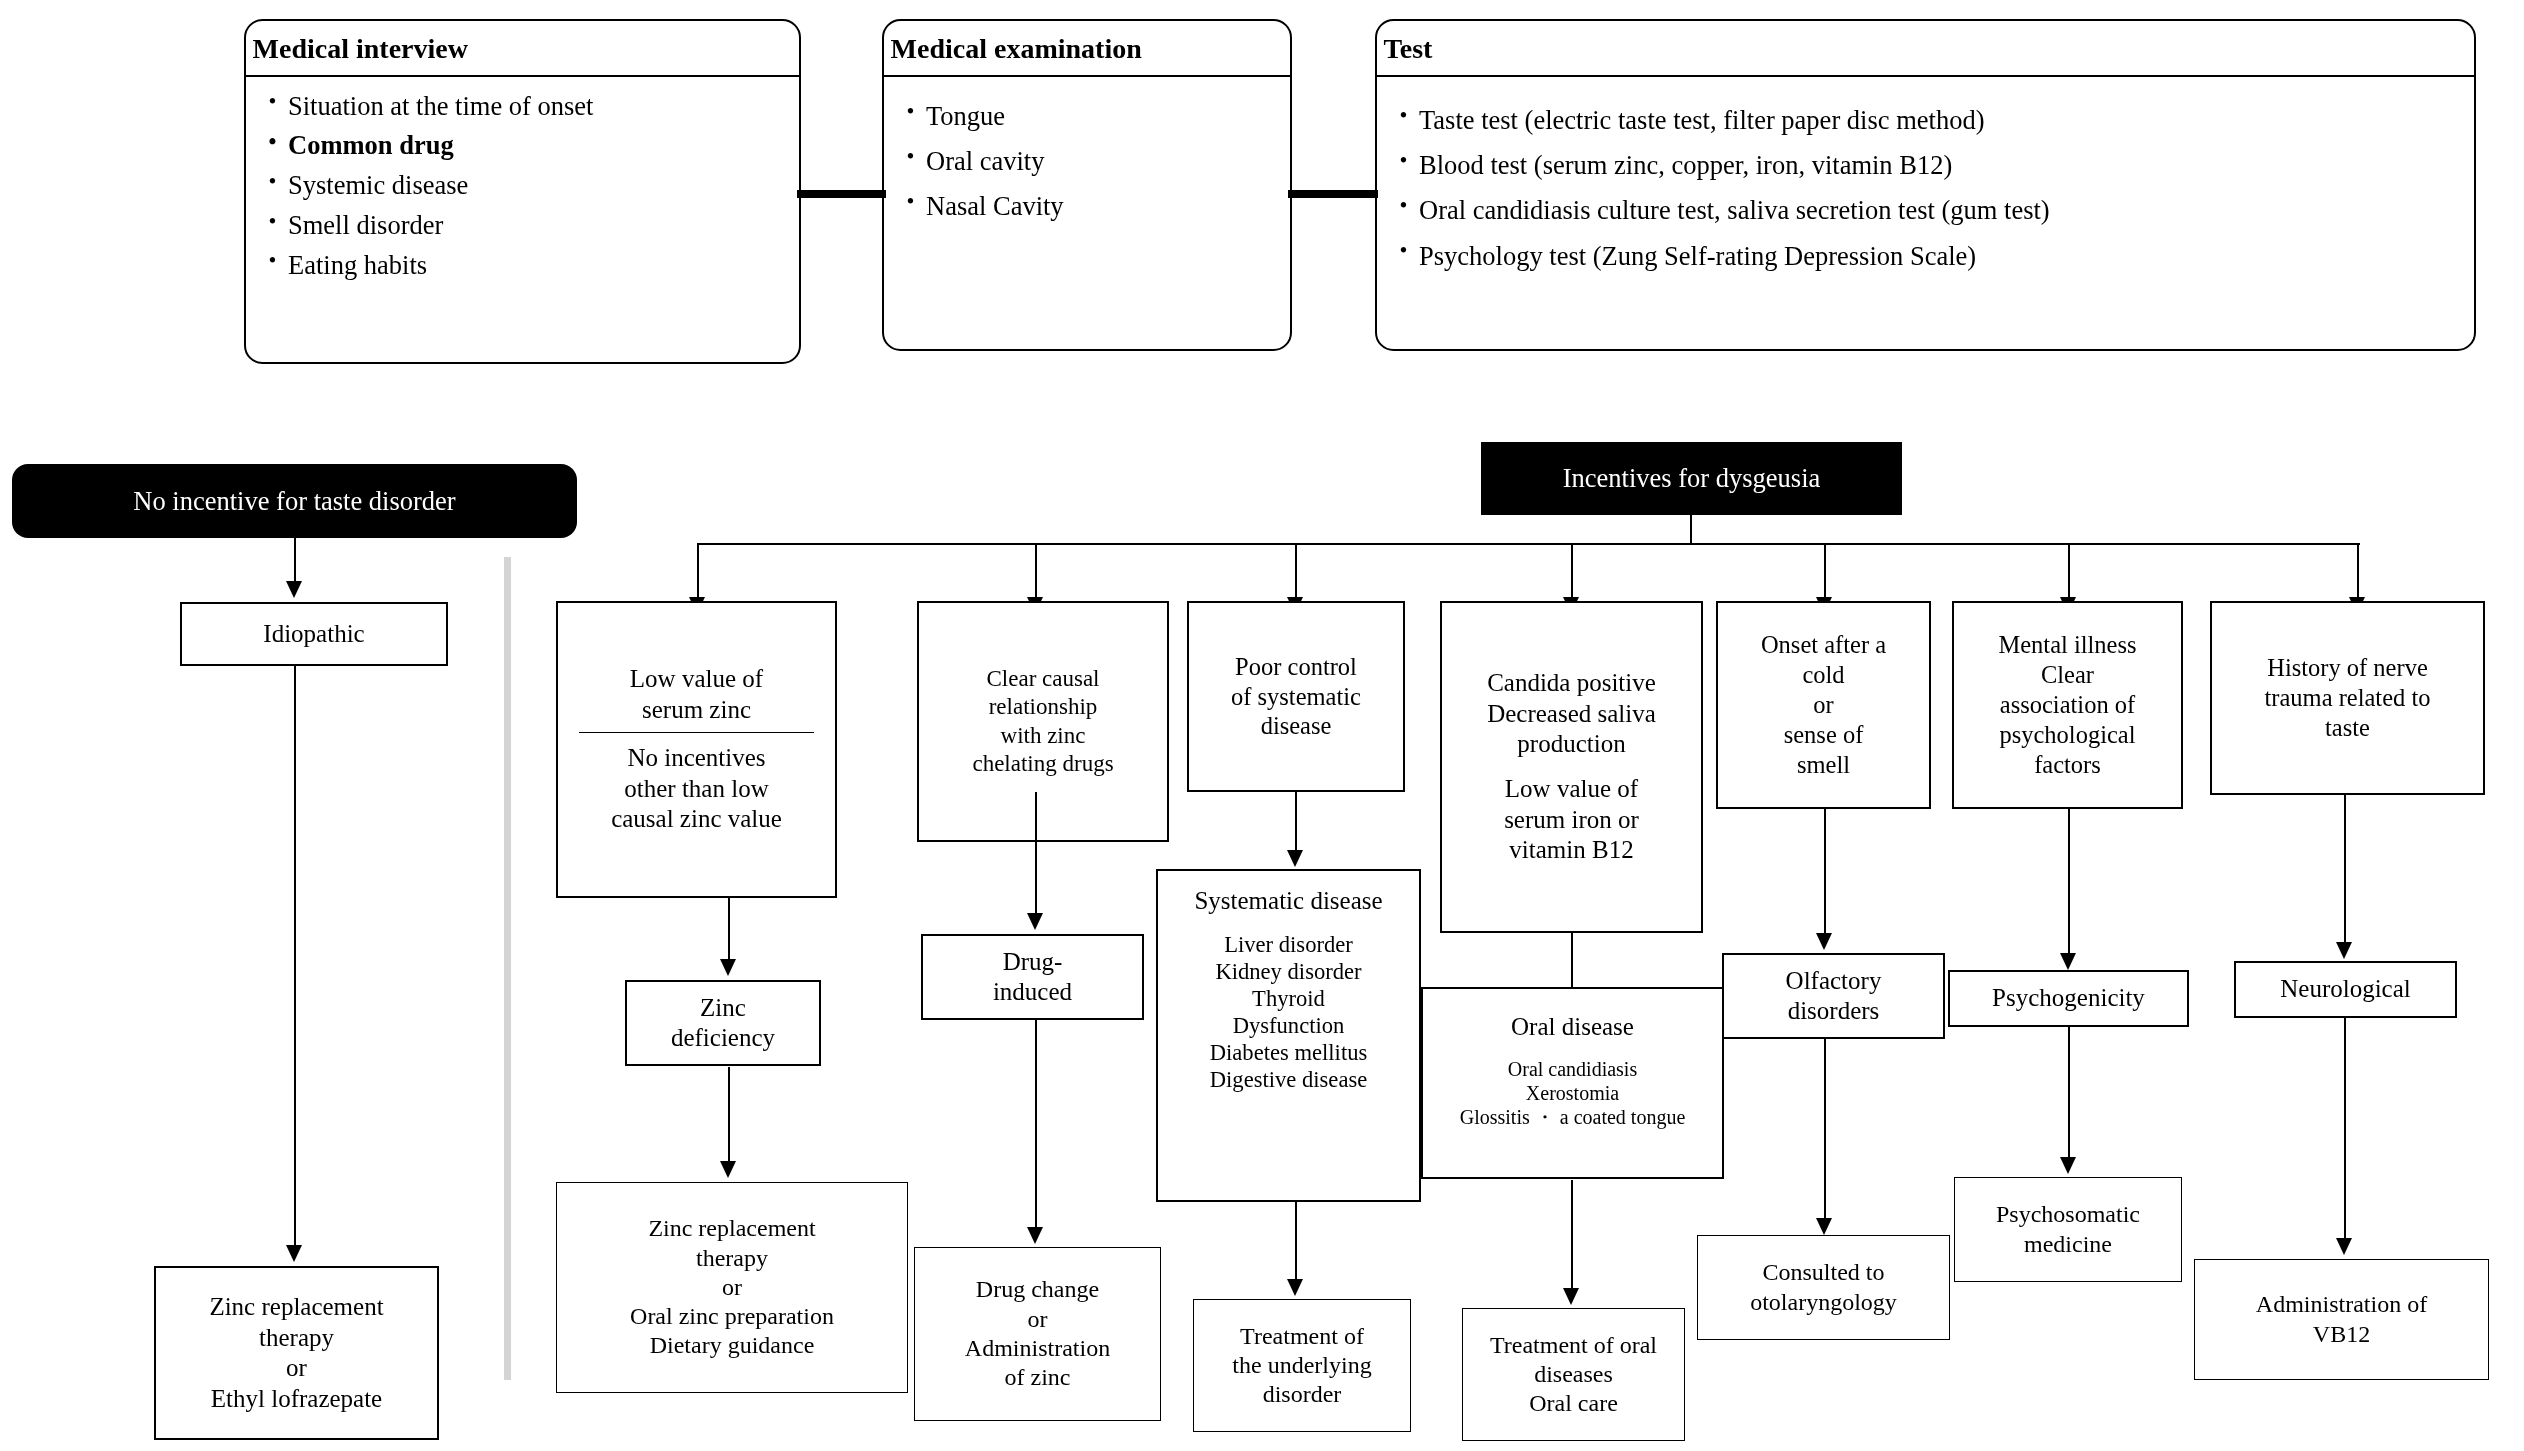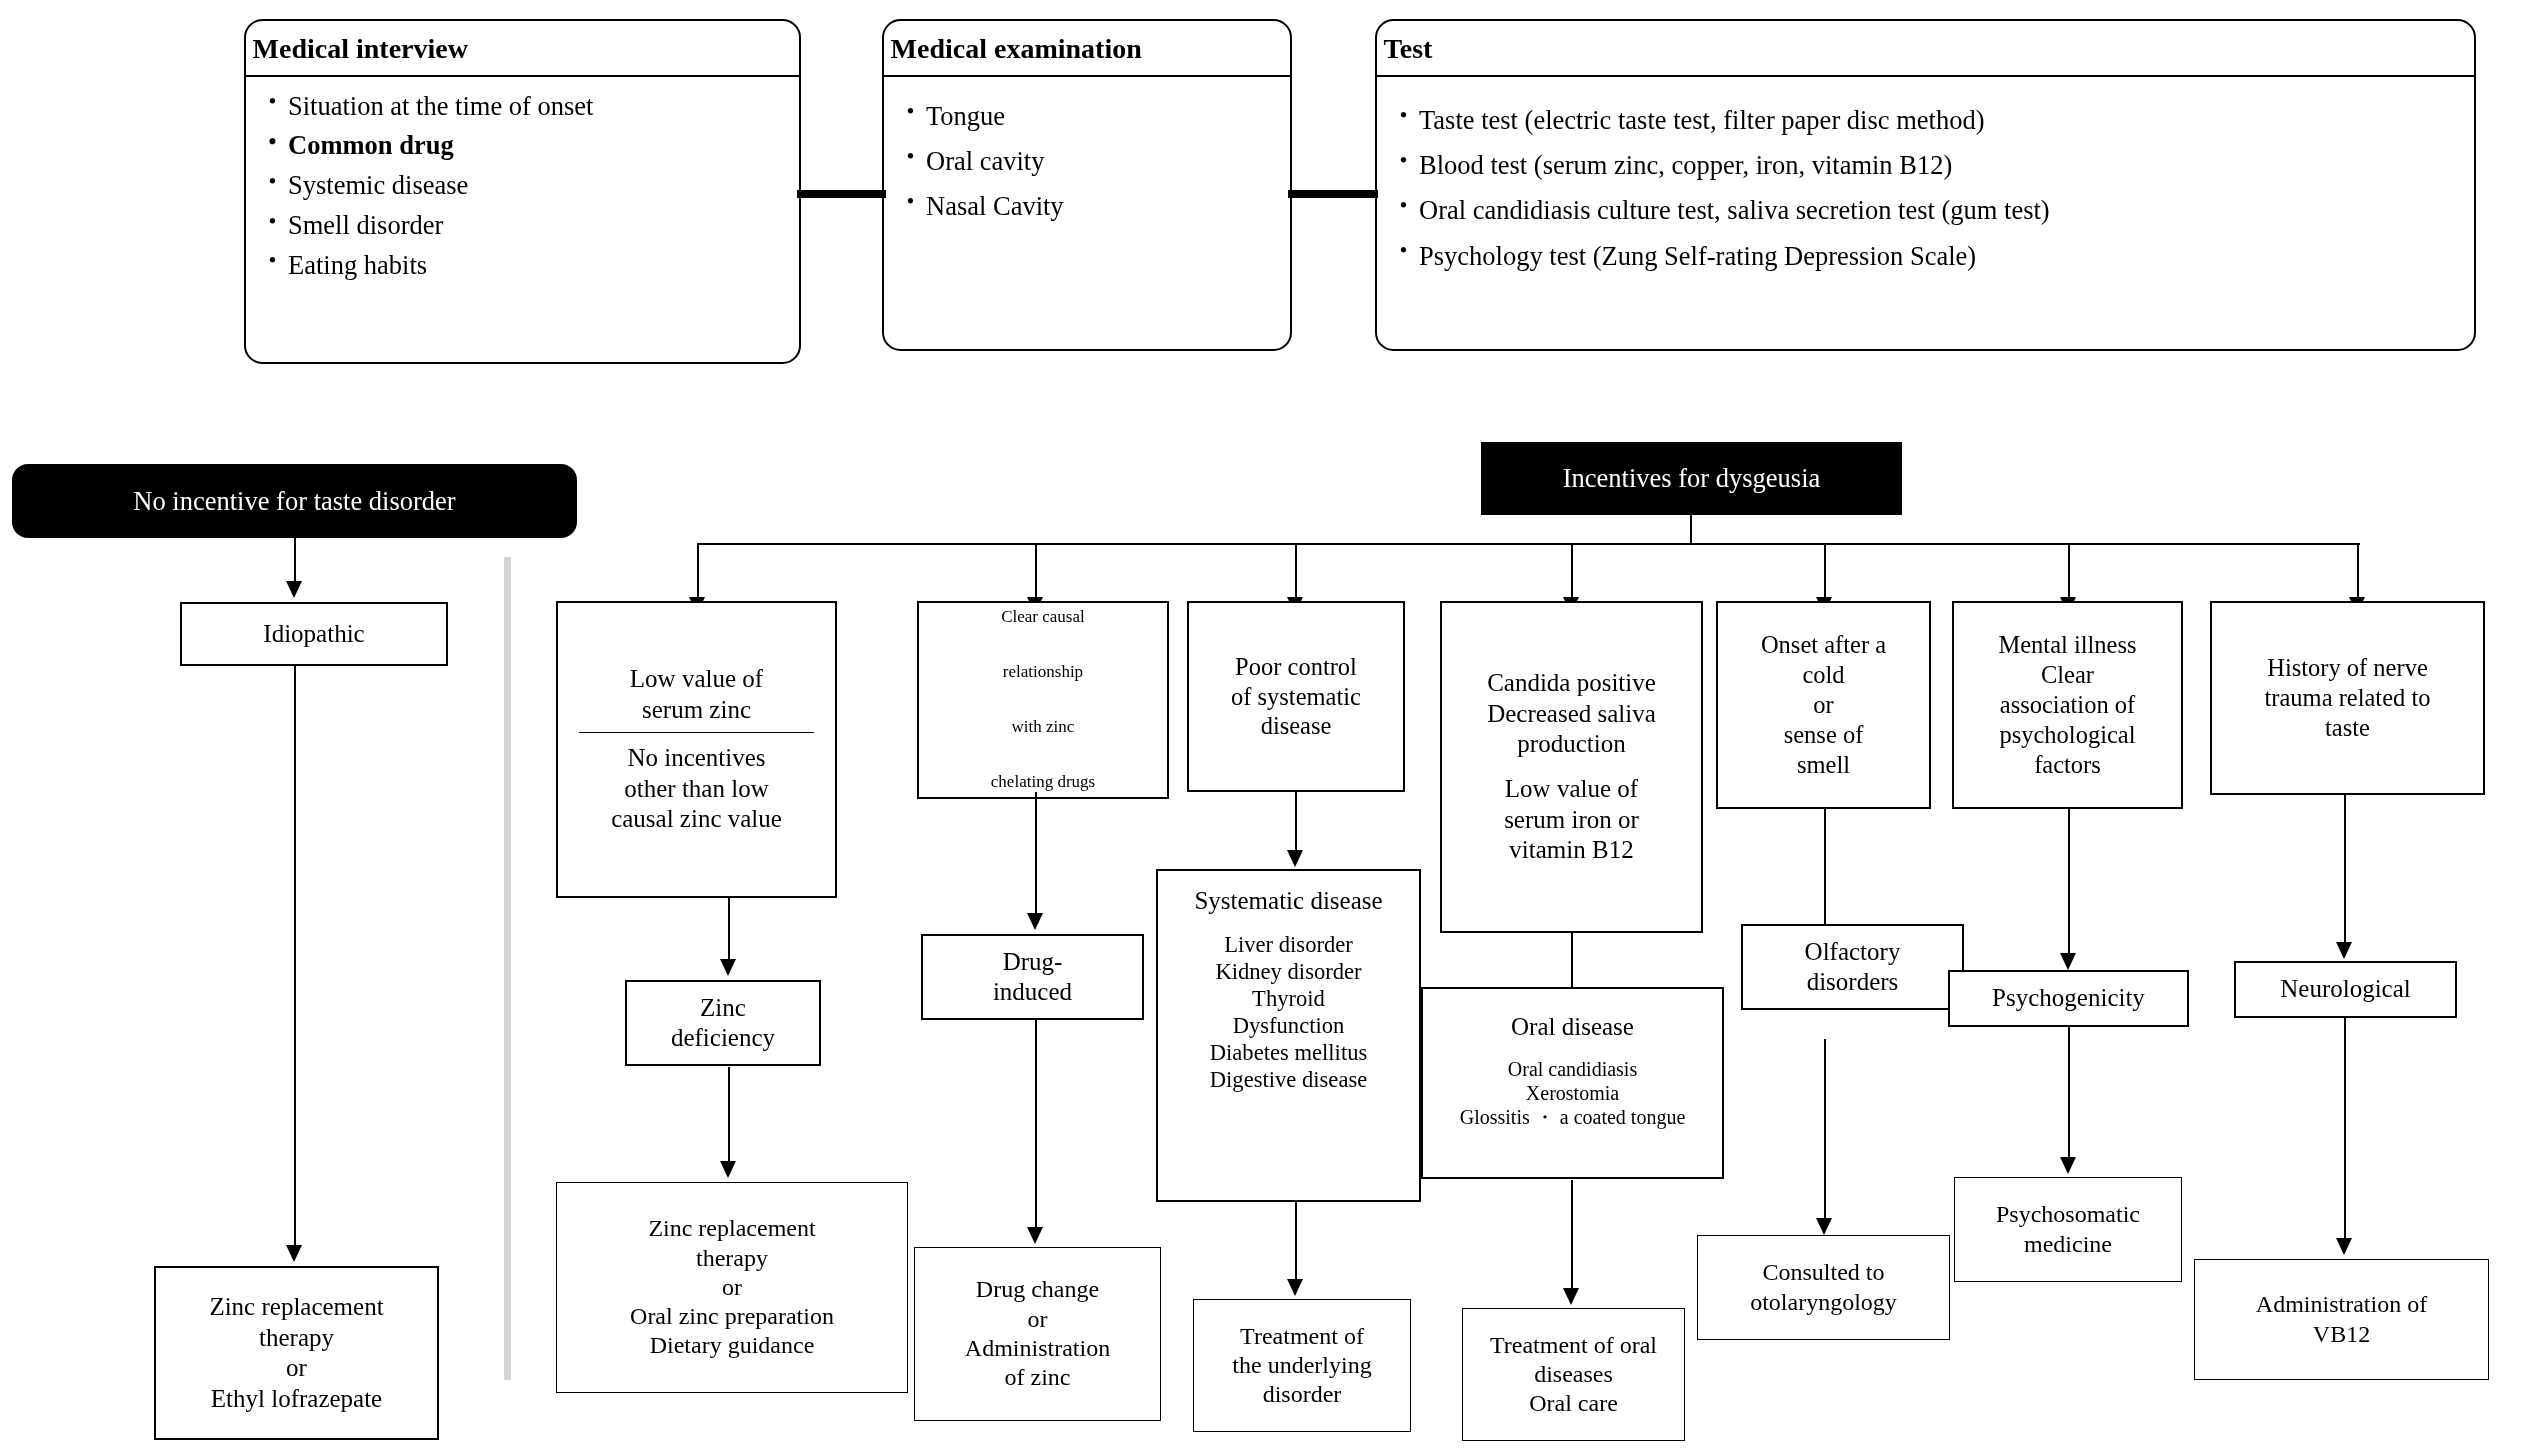--- a/index.html
+++ b/index.html
@@ -240,21 +240,21 @@
   <div class="arrowhead" style="left:720px; top:1161px;"></div>
 
   <div class="node thin" style="left:556px; top:1182px; width:352px; height:211px; font-size:24px;">
     <span>Zinc replacement</span>
     <span>therapy</span>
     <span>or</span>
     <span>Oral zinc preparation</span>
     <span>Dietary guidance</span>
   </div>
 
-  <div class="node" style="left:917px; top:601px; width:252px; height:198px; font-size:17px;justify-content:space-between;">
+  <div class="node" style="left:917px; top:601px; width:252px; height:241px; font-size:23px;">
     <span>Clear causal</span>
     <span>relationship</span>
     <span>with zinc</span>
     <span>chelating drugs</span>
   </div>
   <div class="vline" style="left:1035px; top:792px; height:126px;"></div>
   <div class="arrowhead" style="left:1027px; top:913px;"></div>
 
   <div class="node" style="left:921px; top:934px; width:223px; height:86px;">
     <span>Drug-</span>
@@ -328,21 +328,21 @@
   <div class="node" style="left:1716px; top:601px; width:215px; height:208px; font-size:24.5px;">
     <span>Onset after a</span>
     <span>cold</span>
     <span>or</span>
     <span>sense of</span>
     <span>smell</span>
   </div>
   <div class="vline" style="left:1824px; top:809px; height:129px;"></div>
   <div class="arrowhead" style="left:1816px; top:933px;"></div>
 
-  <div class="node" style="left:1722px; top:924px; width:223px; height:86px;margin-left:19px;">
+  <div class="node" style="left:1722px; top:953px; width:223px; height:86px;">
     <span>Olfactory</span>
     <span>disorders</span>
   </div>
   <div class="vline" style="left:1824px; top:1039px; height:184px;"></div>
   <div class="arrowhead" style="left:1816px; top:1218px;"></div>
 
   <div class="node thin" style="left:1697px; top:1235px; width:253px; height:105px; font-size:24px;">
     <span>Consulted to</span>
     <span>otolaryngology</span>
   </div>

